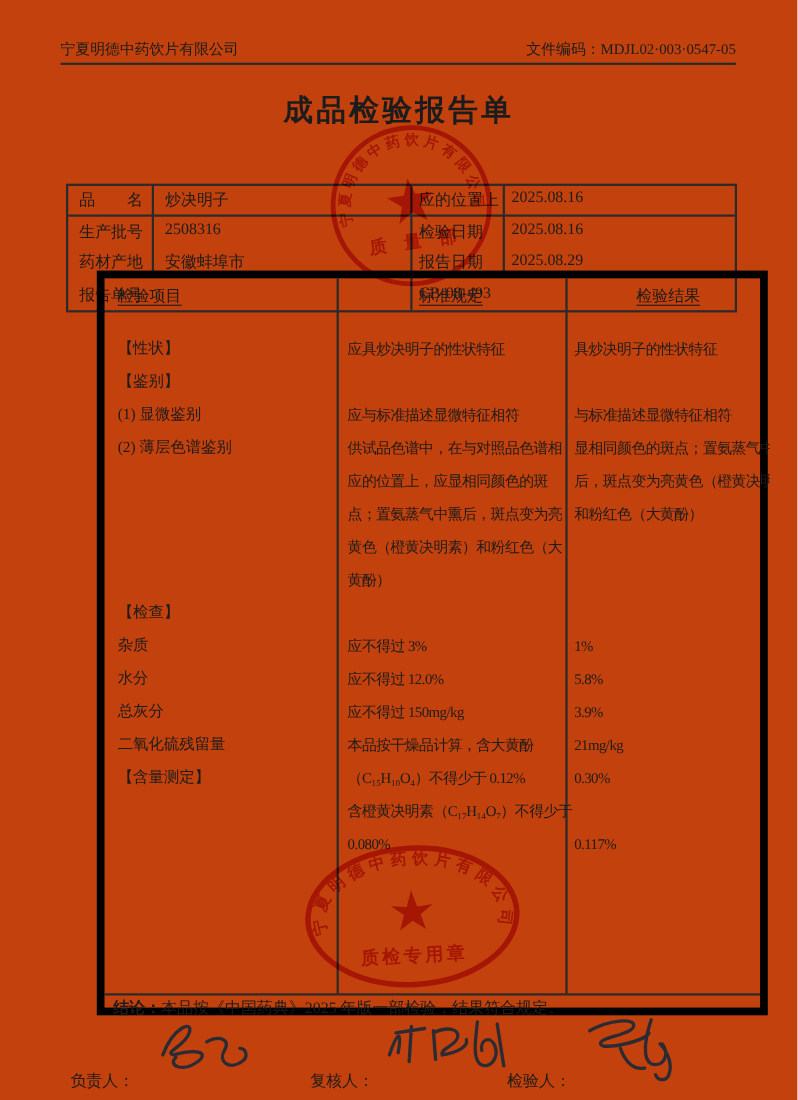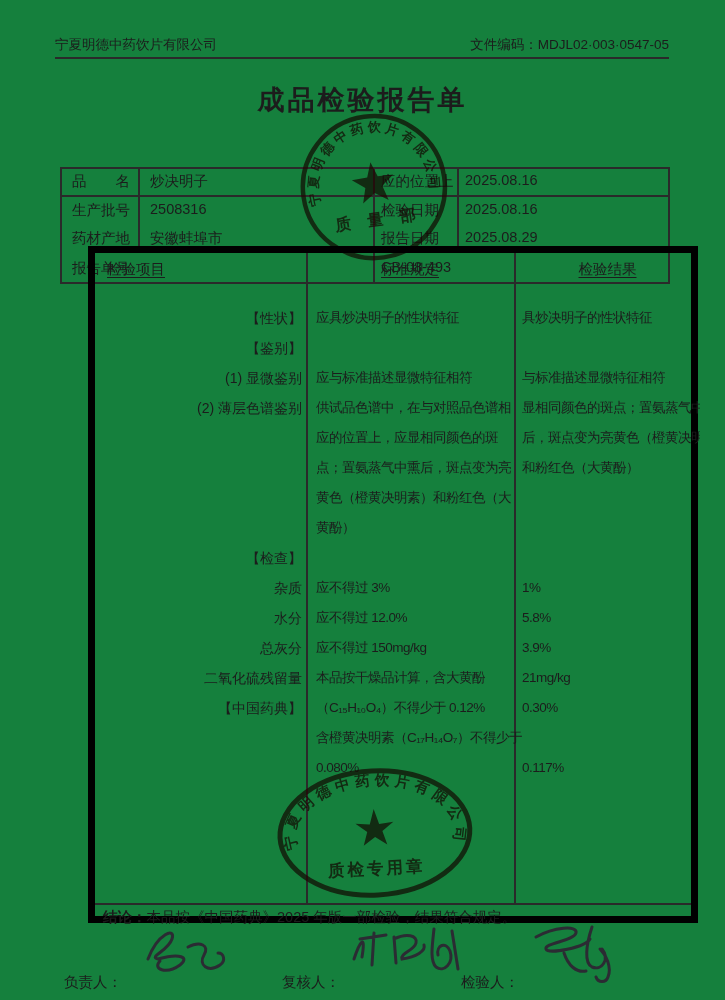--- a/index.html
+++ b/index.html
@@ -1,17 +1,17 @@
 <!DOCTYPE html>
 <html><head>
 <meta charset="utf-8">
 <style>
   html,body{margin:0;padding:0;background:#ffffff;}
-  .page{position:relative;width:725px;height:1000px;background:#15803d;overflow:hidden;
-        font-family:Liberation Sans, sans-serif;color:#1c1c1c;}
+  .page{position:relative;width:725px;height:1000px;background:#c2410c;overflow:hidden;
+        font-family:Liberation Serif, serif;color:#1c1c1c;}
   
   .doc-header{position:absolute;left:55px;top:28px;width:614px;height:26px;
       display:flex;justify-content:space-between;align-items:flex-end;
       border-bottom:2px solid #2a2a2a;font-size:13.5px;padding-bottom:3px;}
   .doc-code{white-space:nowrap;}
   
   .title{position:absolute;left:0;top:82px;width:100%;text-align:center;
       font-size:27px;font-weight:bold;letter-spacing:3px;}
   
   .info-table{position:absolute;left:60px;top:129px;width:610px;height:117px;
@@ -26,21 +26,21 @@
   
   .main-table{position:absolute;left:60px;top:246px;width:610px;height:677px;
       border:7px solid #000000;box-sizing:border-box;font-size:13.5px;margin-left:28px;}
   .main-table .vA{position:absolute;left:211px;top:0;height:650px;width:1.5px;background:#2a2a2a;}
   .main-table .vB{position:absolute;left:419px;top:0;height:650px;width:1.5px;background:#2a2a2a;}
   .main-table .hC{position:absolute;left:0;right:0;top:650px;height:1.5px;background:#2a2a2a;}
   .th{position:absolute;top:7px;text-decoration:underline;text-underline-offset:3px;font-size:14.5px;}
   .th1{left:12px;} .th2{left:211px;width:208px;text-align:center;} .th3{left:419px;width:187px;text-align:center;}
   .col{position:absolute;top:50px;}
   .col .line{height:30px;line-height:30px;white-space:nowrap;}
-  .c1{left:12px;width:195px;font-size:14px;text-align:right;}
+  .c1{left:12px;width:195px;font-size:14px;}
   .c2{left:221px;width:193px;letter-spacing:-0.5px;}
   .c3{left:427px;width:178px;letter-spacing:-0.5px;overflow:hidden;}
   .conclusion{position:absolute;left:0;right:0;top:652px;height:24px;line-height:24px;
       padding-left:8px;font-size:14.5px;white-space:nowrap;}
   .conclusion b{font-weight:bold;}
   
   .stamp{position:absolute;mix-blend-mode:multiply;opacity:0.85;}
   .stamp-top{left:292px;top:108px;transform:rotate(-8deg);}
   .stamp-bottom{left:275px;top:765px;transform:rotate(-3deg);}
   
@@ -101,21 +101,21 @@
         <div class="line">(2) 薄层色谱鉴别</div>
         <div class="line"></div>
         <div class="line"></div>
         <div class="line"></div>
         <div class="line"></div>
         <div class="line">【检查】</div>
         <div class="line">杂质</div>
         <div class="line">水分</div>
         <div class="line">总灰分</div>
         <div class="line">二氧化硫残留量</div>
-        <div class="line">【中国药典】</div>
+        <div class="line">【含量测定】</div>
         <div class="line"></div>
         <div class="line"></div>
         <div class="line"></div>
       </div>
     <div class="col c2">
         <div class="line">应具炒决明子的性状特征</div>
         <div class="line"></div>
         <div class="line">应与标准描述显微特征相符</div>
         <div class="line">供试品色谱中，在与对照品色谱相</div>
         <div class="line">应的位置上，应显相同颜色的斑</div>

